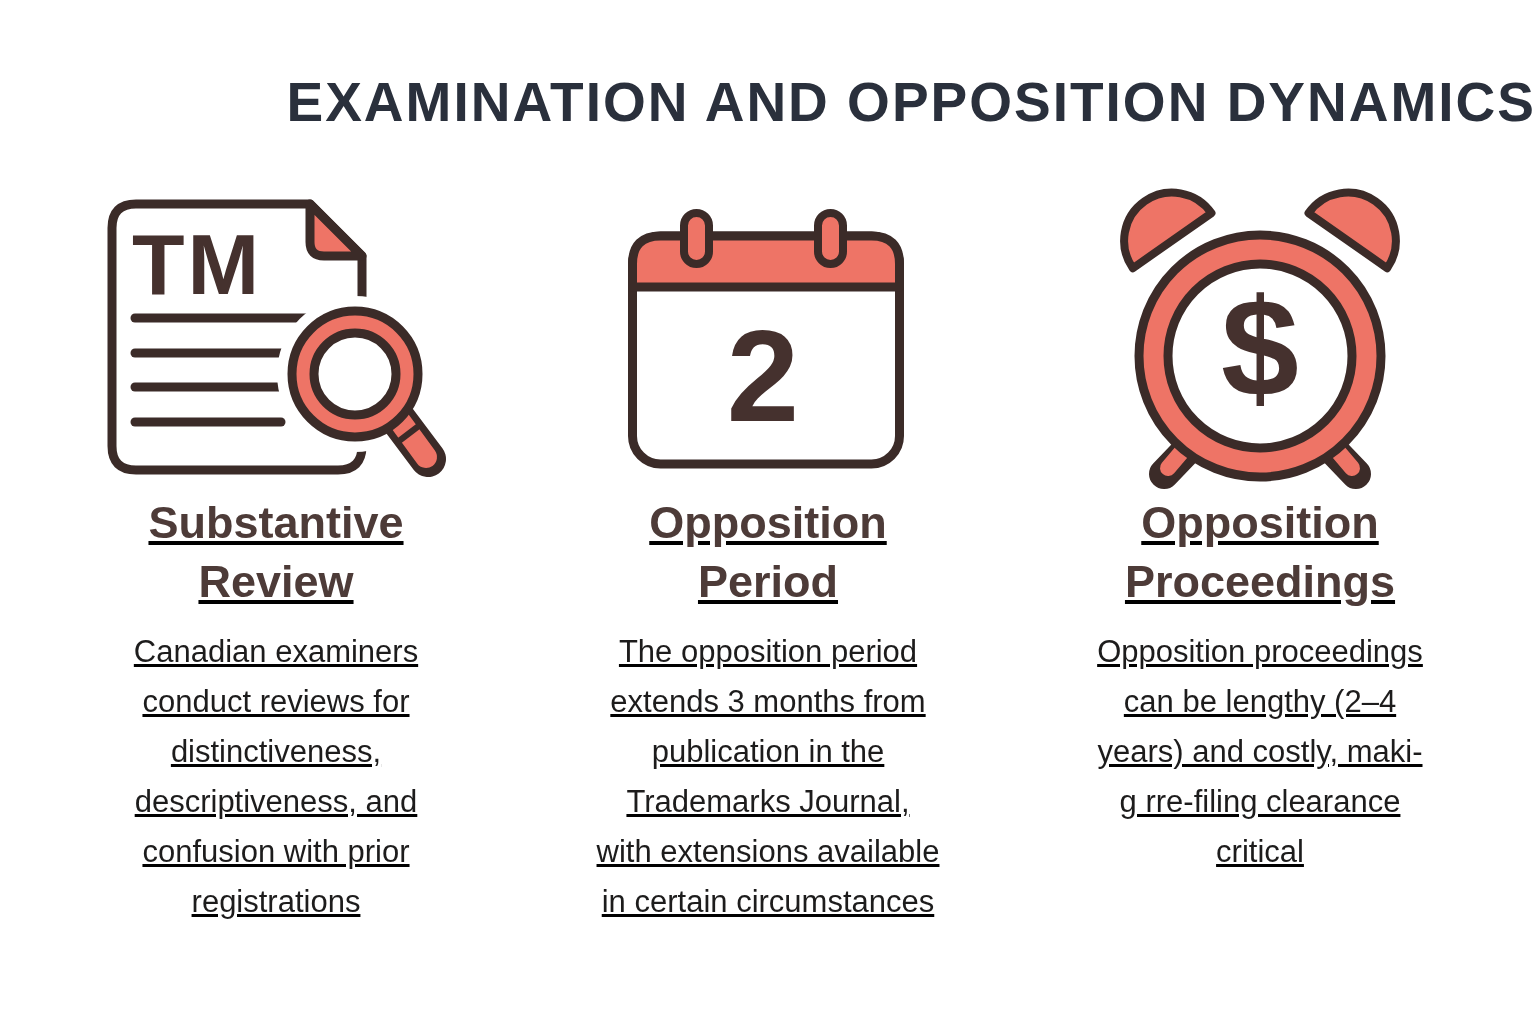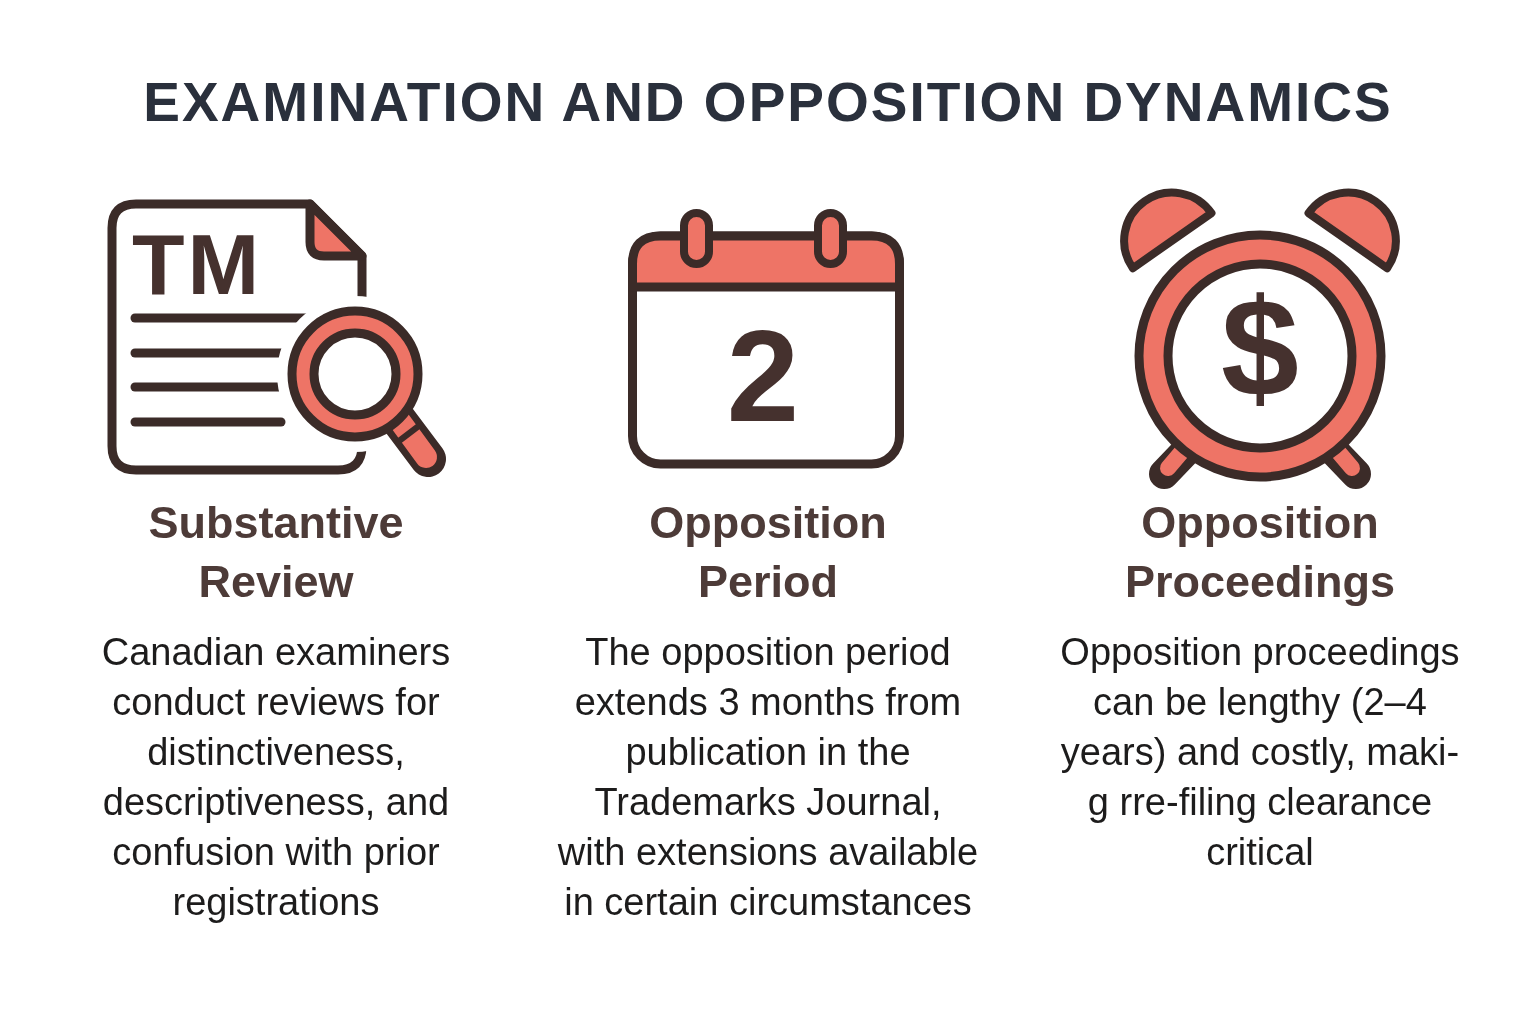--- a/index.html
+++ b/index.html
@@ -16,31 +16,32 @@
   .canvas {
     position: relative;
     width: 1536px;
     height: 1024px;
     background: var(--background);
     overflow: hidden;
     font-family: "Liberation Sans", sans-serif;
   }
   .page-title {
     margin-top: 70px;
-    text-align: center;
+    text-align: right;
     font-size: 55px;
     font-weight: 700;
     letter-spacing: 2px;
     color: var(--title-text);
   }
   .columns {
     display: flex;
     justify-content: center;
     gap: 6px;
     margin-top: 52px;
+    text-decoration: underline;
   }
   .column {
     width: 486px;
     display: flex;
     flex-direction: column;
     align-items: center;
   }
   .icon-box {
     height: 308px;
     display: flex;
@@ -52,21 +53,21 @@
     white-space: pre-line;
     font-size: 45px;
     font-weight: 700;
     line-height: 1.3;
     color: var(--heading-text);
   }
   .col-body {
     margin-top: 16px;
     text-align: center;
     white-space: pre-line;
-    font-size: 38px;
+    font-size: 31px;
     font-weight: 400;
     line-height: 50px;
     color: var(--body-text);
   }
   
   .f-coral { fill: var(--coral); }
   .f-white { fill: #ffffff; }
   .f-none  { fill: none; }
   .s-dark  { stroke: var(--outline); }
   .s-white { stroke: #ffffff; }

